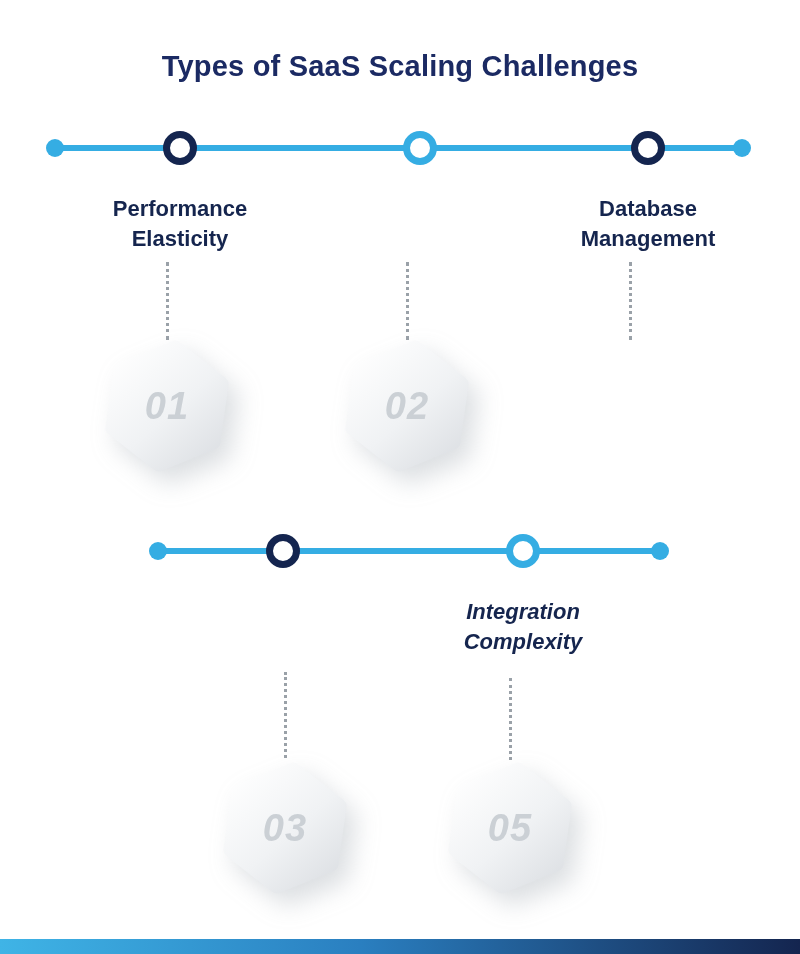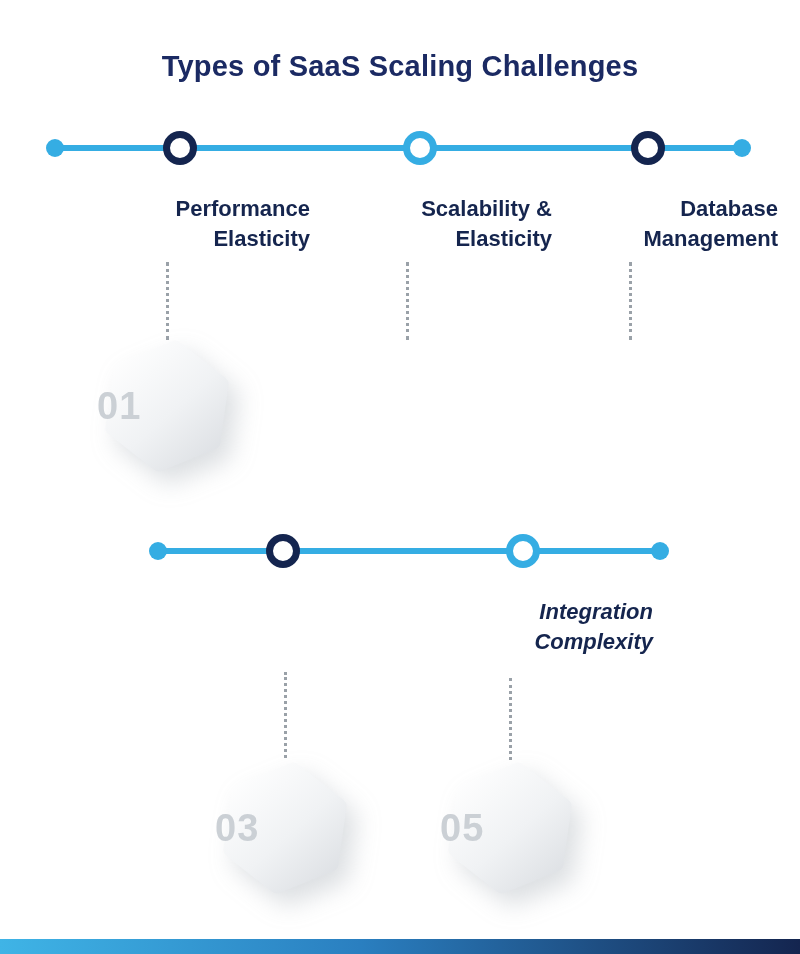--- a/index.html
+++ b/index.html
@@ -47,38 +47,39 @@
     height: 34px;
     border-radius: 50%;
     background: #ffffff;
     box-sizing: border-box;
   }
   .ring-navy { border: 7px solid #14254f; }
   .ring-cyan { border: 7px solid #35ade3; }
   .label {
     position: absolute;
     width: 260px;
-    text-align: right;
+    text-align: center;
     font-size: 22px;
     font-weight: 700;
     color: #15254e;
     line-height: 30px;
   }
   .dotline {
     position: absolute;
     width: 0;
     border-left: 3px dotted #9aa1a8;
   }
   .hex-wrap {
     position: absolute;
     width: 140px;
     height: 150px;
     display: flex;
     align-items: center;
-    justify-content: flex-start;
+    justify-content: center;
+    font-style: italic;
   }
   .hex-svg {
     position: absolute;
     left: 0;
     top: 0;
     filter: drop-shadow(10px 12px 12px rgba(130,140,150,0.28));
   }
   .hex-num {
     position: relative;
     font-size: 38px;
@@ -118,40 +119,44 @@
     <div class="tl-dot" style="left:733px; top:139px;"></div>
     <div class="tl-ring ring-navy" style="left:163px; top:131px;"></div>
     <div class="tl-ring ring-cyan" style="left:403px; top:131px;"></div>
     <div class="tl-ring ring-navy" style="left:631px; top:131px;"></div>
   </div>
 
   <div class="label" style="left:50px; top:194px;">
     <span>Performance</span><br>
     <span>Elasticity</span>
   </div>
-  <div class="label" style="left:292px; top:194px;">
-    <span>Scalability &amp;</span><br>
-    <span>Elasticity</span>
-  </div>
   <div class="label" style="left:518px; top:194px;">
     <span>Database</span><br>
     <span>Management</span>
   </div>
 
   <div class="dotline" style="left:166px; top:262px; height:78px;"></div>
   <div class="dotline" style="left:406px; top:262px; height:78px;"></div>
   <div class="dotline" style="left:629px; top:262px; height:78px;"></div>
 
   <div class="hex-wrap" style="left:97px; top:331px;">
     <svg class="hex-svg" width="140" height="150" viewBox="-70 -75 140 150">
       <g transform="rotate(8)">
         <polygon points="0,-58 -50,-29 -50,29 0,58 50,29 50,-29" fill="url(#hexGrad)" stroke="url(#hexGrad)" stroke-width="16" stroke-linejoin="round"></polygon>
       </g>
     </svg>
     <div class="hex-num">01</div>
+  </div>
+  <div class="hex-wrap" style="left:337px; top:331px;">
+    <svg class="hex-svg" width="140" height="150" viewBox="-70 -75 140 150">
+      <g transform="rotate(8)">
+        <polygon points="0,-58 -50,-29 -50,29 0,58 50,29 50,-29" fill="url(#hexGrad)" stroke="url(#hexGrad)" stroke-width="16" stroke-linejoin="round"></polygon>
+      </g>
+    </svg>
+    <div class="hex-num">02</div>
   </div>
 
   <div>
     <div class="tl-line" style="left:152px; top:548px; width:516px;"></div>
     <div class="tl-dot" style="left:149px; top:542px;"></div>
     <div class="tl-dot" style="left:651px; top:542px;"></div>
     <div class="tl-ring ring-navy" style="left:266px; top:534px;"></div>
     <div class="tl-ring ring-cyan" style="left:506px; top:534px;"></div>
   </div>
 

